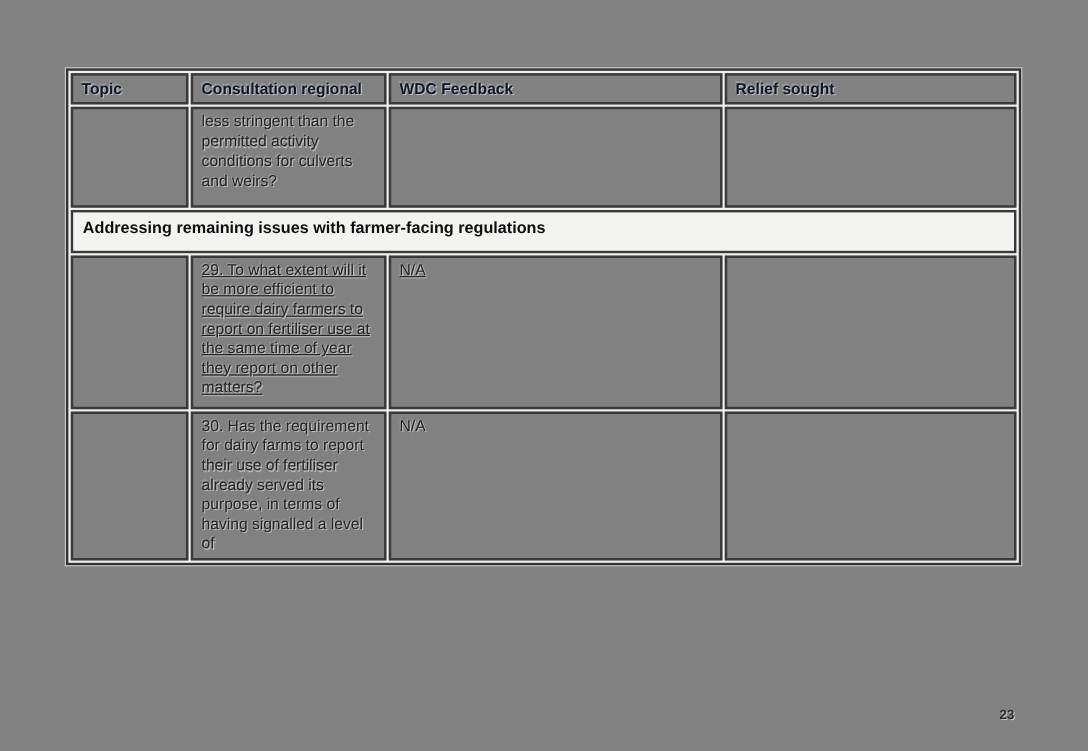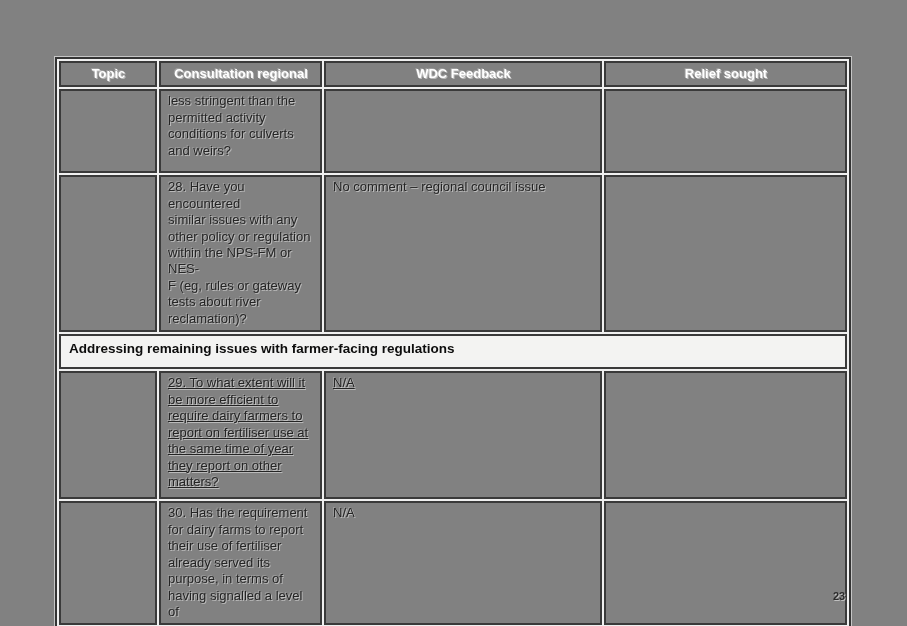--- a/index.html
+++ b/index.html
@@ -21,22 +21,22 @@
     border:2px solid #3a3a3a;
     background:#818181;
     vertical-align:top;
     padding:2px 6px 3px 7px;
     color:#242424;
     font-size:13px; line-height:16.4px;
     text-shadow:1px 1px 0 rgba(255,255,255,0.45), -1px -1px 0 rgba(255,255,255,0.22);
     overflow:hidden;
   }
   th {
-    text-align:center; font-weight:bold; height:22px; padding-top:3px;
-    color:#ffffff;
+    text-align:left; font-weight:bold; height:22px; padding-top:3px;
+    color:#0f172a;
   }
   td.question, td.feedback { white-space:pre-line; }
   tr.row-cont td   { height:84px;margin-left:36px; }
   tr.row-q28 td    { height:118px; }
   tr.row-q29 td    { height:128px;text-decoration:underline; }
   tr.row-q30 td    { height:102px; }
   tr.section-row td {
     height:30px;
     background:#f3f3f2;
     color:#0d0d0d;
@@ -73,32 +73,20 @@
     <tbody>
       <tr class="row-cont">
         <td class="topic"></td>
         <td class="question">less stringent than the
 permitted activity
 conditions for culverts
 and weirs?</td>
         <td class="feedback"></td>
         <td class="relief"></td>
       </tr>
-      <tr class="row-q28">
-        <td class="topic"></td>
-        <td class="question">28. Have you encountered
-similar issues with any
-other policy or regulation
-within the NPS-FM or NES-
-F (eg, rules or gateway
-tests about river
-reclamation)?</td>
-        <td class="feedback">No comment – regional council issue</td>
-        <td class="relief"></td>
-      </tr>
       <tr class="section-row">
         <td colspan="4">Addressing remaining issues with farmer-facing regulations</td>
       </tr>
       <tr class="row-q29">
         <td class="topic"></td>
         <td class="question">29. To what extent will it
 be more efficient to
 require dairy farmers to
 report on fertiliser use at
 the same time of year

